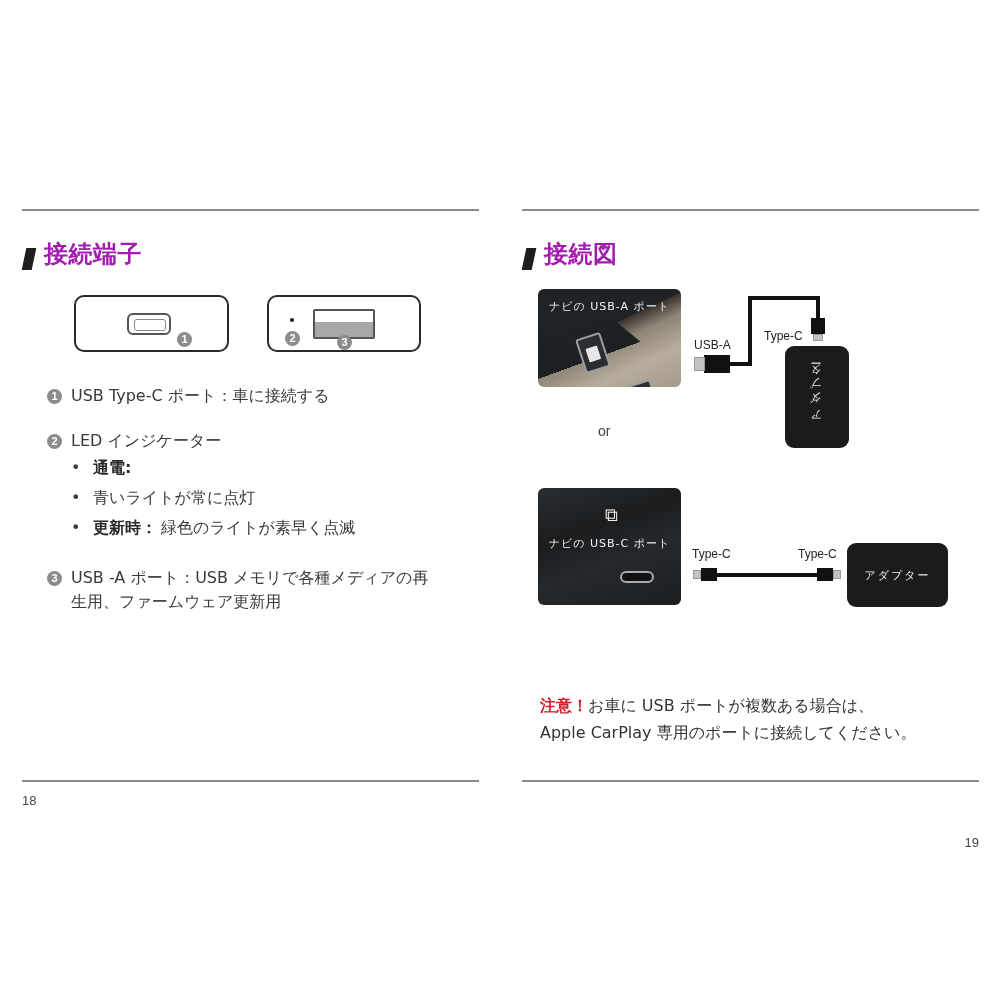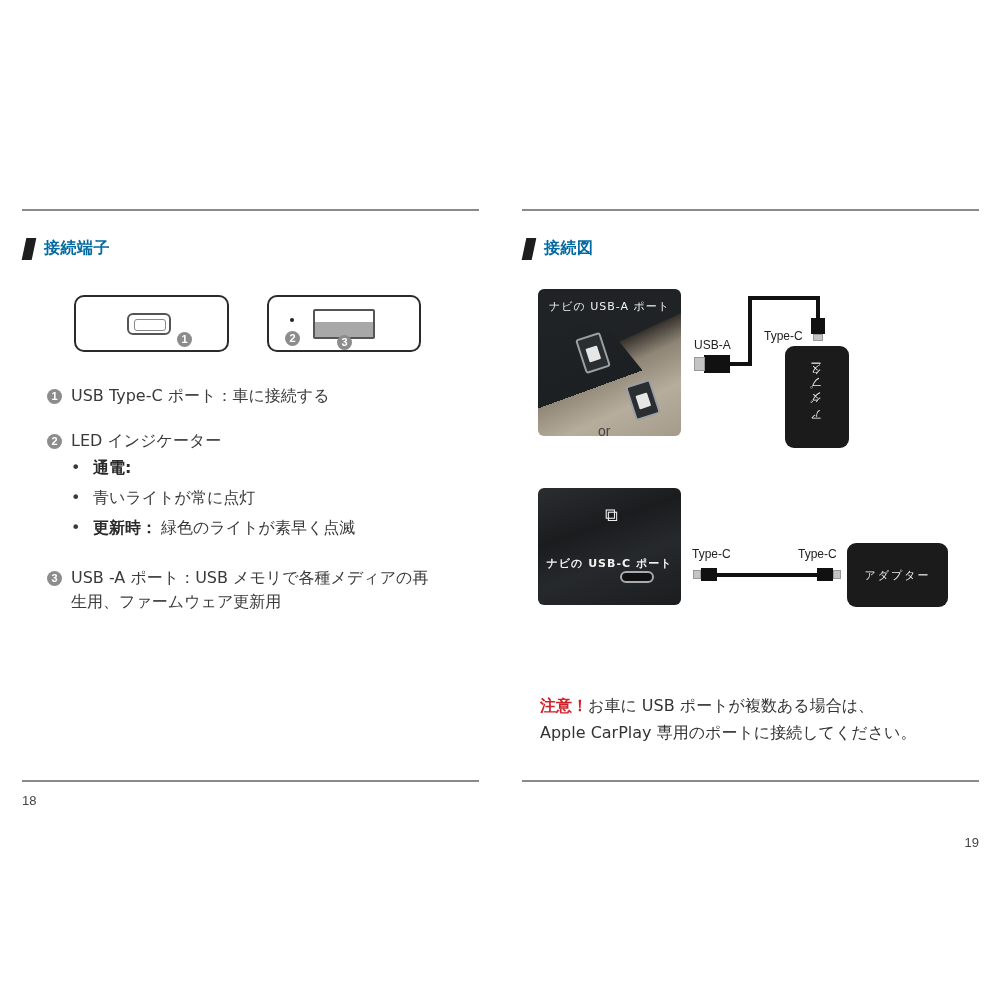--- a/index.html
+++ b/index.html
@@ -2,21 +2,21 @@
 <html><head>
 <meta charset="utf-8">
 <style>
   * { box-sizing: border-box; margin: 0; padding: 0; }
   html, body { width: 1000px; height: 1000px; background: #ffffff; overflow: hidden; }
   body { position: relative; font-family: "DejaVu Sans", "Liberation Sans", sans-serif; color: #3a3a3a; }
 
   .rule { position: absolute; height: 2px; background: #8a8a8a; }
   .page-num { position: absolute; font-family: "Liberation Sans", sans-serif; font-size: 13px; color: #444; }
 
-  .section-title { position: absolute; display: flex; align-items: flex-start; font-size: 16px; font-weight: bold; color: #0369a1; letter-spacing: 0.5px; }
+  .section-title { position: absolute; display: flex; align-items: flex-end; font-size: 24px; font-weight: bold; color: #a21caf; letter-spacing: 0.5px; }
   .title-bar { width: 10px; height: 22px; background: #1e1e1e; transform: skewX(-12deg); margin-right: 10px; }
 
   
   .device { position: absolute; border: 2.5px solid #2a2a2a; border-radius: 10px; background: #fff; }
   .typec-port { position: absolute; width: 44px; height: 22px; border: 2px solid #555; border-radius: 6px; background: #fff; }
   .typec-port::after { content: ""; position: absolute; left: 5px; top: 4px; width: 30px; height: 10px; border: 1.5px solid #888; border-radius: 3px; }
   .usba-port { position: absolute; width: 62px; height: 30px; border: 2px solid #555; border-radius: 2px; background: #fff; overflow: hidden; }
   .usba-port .fill { position: absolute; left: 0; right: 0; bottom: 0; height: 15px; background: #a8a8a8; }
   .usba-port .tooth { position: absolute; top: 11px; width: 6px; height: 4px; background: #a8a8a8; }
   .led-dot { position: absolute; width: 4px; height: 4px; border-radius: 50%; background: #222; }
@@ -113,21 +113,21 @@
   <span style="padding-left:24px;">生用、ファームウェア更新用</span>
 </div>
 
 <div class="page-num" style="left:22px; top:793px;">18</div>
 
 <div class="section-title" style="left:524px; top:238px;">
   <span class="title-bar"></span>
   <span>接続図</span>
 </div>
 
-<div class="photo photo-a" style="left:538px; top:289px; width:143px; height:147px;">
+<div class="photo photo-a" style="left:538px; top:289px; width:143px; height:98px;">
   <div class="dark"></div>
   <div class="photo-label" style="top:10px;">ナビの USB-A ポート</div>
   <div class="usb-slot" style="left:42px; top:46px; transform:rotate(-18deg);"></div>
   <div class="usb-slot" style="left:92px; top:93px; transform:rotate(-18deg);"></div>
 </div>
 
 <div class="cable" style="left:728px; top:362px; width:24px; height:4px;"></div>
 <div class="cable" style="left:748px; top:296px; width:4px; height:70px;"></div>
 <div class="cable" style="left:748px; top:296px; width:72px; height:4px;"></div>
 <div class="cable" style="left:816px; top:296px; width:4px; height:24px;"></div>
@@ -138,21 +138,21 @@
 <div class="diag-label" style="left:694px; top:338px;">USB-A</div>
 <div class="diag-label" style="left:764px; top:329px;">Type-C</div>
 <div class="adapter adapter-v" style="left:785px; top:346px; width:64px; height:102px;">
   <span class="lbl">アダプター</span>
 </div>
 
 <div class="or-label" style="left:598px; top:423px;">or</div>
 
 <div class="photo photo-c" style="left:538px; top:488px; width:143px; height:117px;">
   <div class="carplay-icon" style="left:67px; top:16px;">⧉</div>
-  <div class="photo-label" style="top:68px;font-weight:bold;">ナビの USB-C ポート</div>
+  <div class="photo-label" style="top:48px;">ナビの USB-C ポート</div>
   <div class="c-slot" style="left:82px; top:83px;"></div>
 </div>
 
 <div class="diag-label" style="left:692px; top:547px;">Type-C</div>
 <div class="diag-label" style="left:798px; top:547px;">Type-C</div>
 <div class="plug-metal" style="left:693px; top:570px; width:8px; height:9px;"></div>
 <div class="plug-black" style="left:701px; top:568px; width:16px; height:13px;"></div>
 <div class="cable" style="left:716px; top:573px; width:102px; height:4px;"></div>
 <div class="plug-black" style="left:817px; top:568px; width:16px; height:13px;"></div>
 <div class="plug-metal" style="left:833px; top:570px; width:8px; height:9px;"></div>

